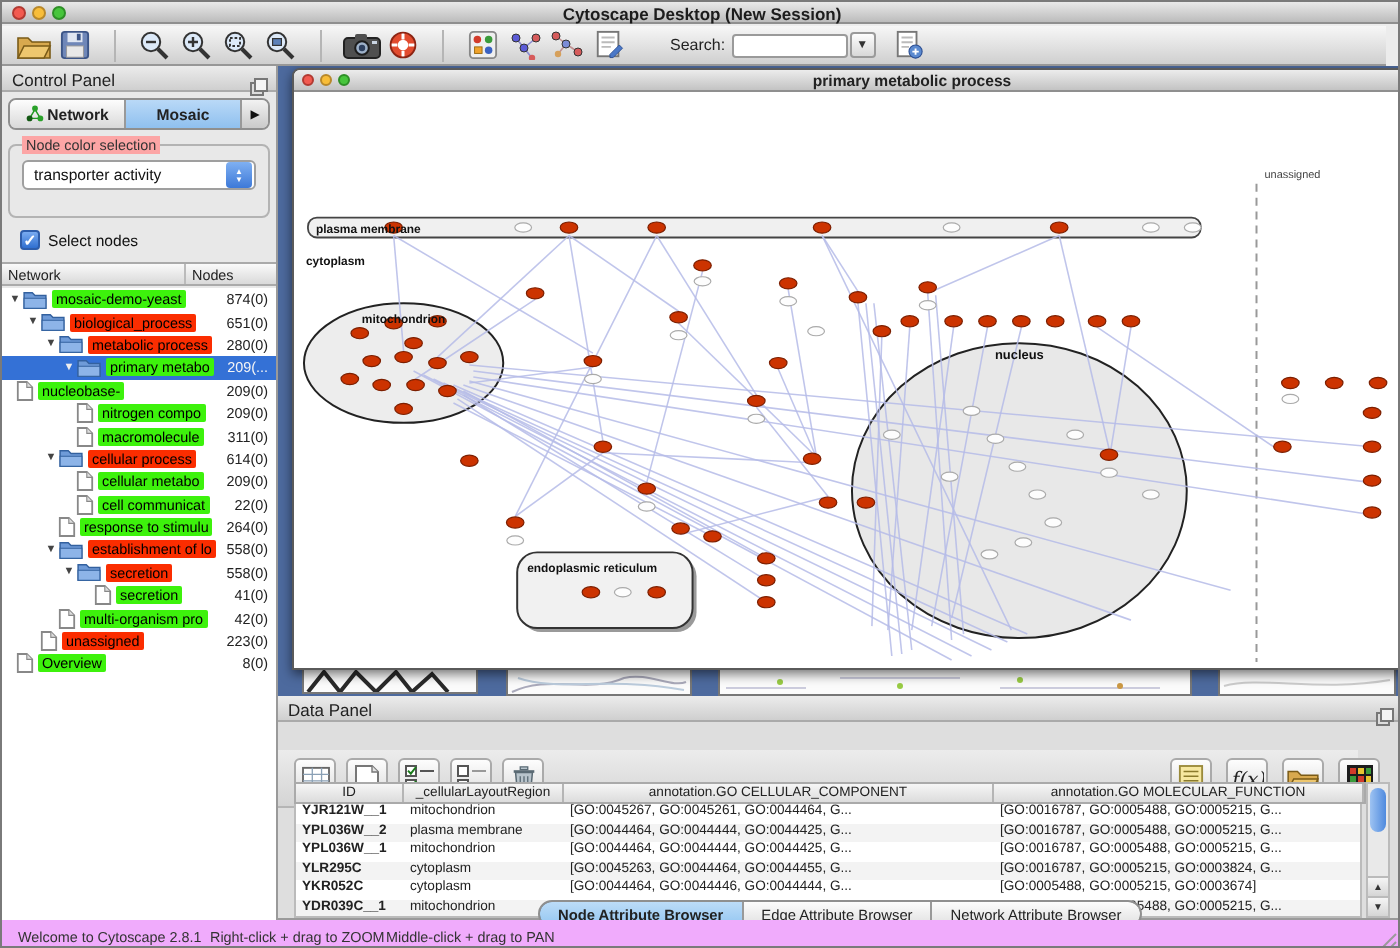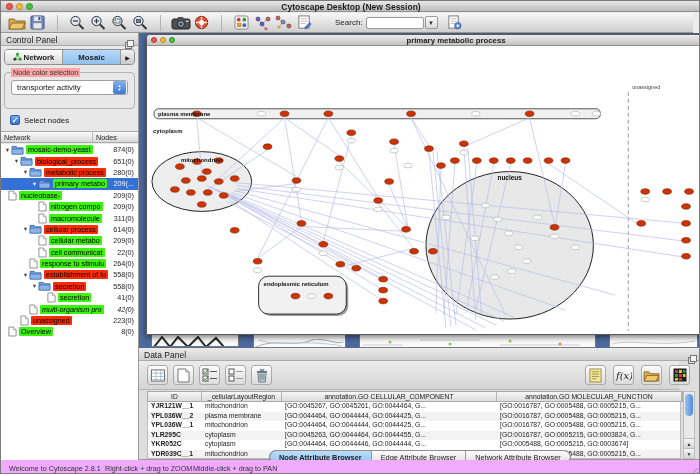--- a/index.html
+++ b/index.html
@@ -94,21 +94,21 @@
   #nw-titlebar{position:relative;height:11px;border-radius:3px 3px 0 0;
     background:linear-gradient(#ececec,#c3c3c3);border-bottom:1px solid #8f8f8f;}
   #nw-title{position:absolute;left:0;right:0;top:1px;text-align:center;font-size:7.8px;
     font-weight:bold;color:#222;}
   #nw-canvas{position:relative;width:550px;height:288px;background:#fff;overflow:hidden;}
   #nw-canvas svg{display:block;}
 
   
   #data-panel{left:138px;top:347px;width:562px;height:112px;background:#dedede;
     border-bottom:1px solid #9a9a9a;}
-  #dp-toolbar{position:absolute;left:0;top:13px;width:540px;height:29px;
+  #dp-toolbar{position:absolute;left:0;top:27px;width:540px;height:29px;
     background:linear-gradient(#ececec,#d4d4d4);border-bottom:1px solid #b5b5b5;}
   .dpicon{position:absolute;top:4px;width:21px;height:20px;border:1px solid #aaa;border-radius:3px;
     background:linear-gradient(#fdfdfd,#dcdcdc);display:flex;align-items:center;justify-content:center;}
   #dp-table-header{position:absolute;left:8px;top:43px;height:11px;display:flex;
     background:linear-gradient(#f6f6f6,#dcdcdc);border:1px solid #aaa;}
   .dth{font-size:6.8px;color:#222;text-align:center;border-right:1px solid #b5b5b5;
     overflow:hidden;white-space:nowrap;padding-top:1px;}
   #dp-table-body{position:absolute;left:8px;top:54px;width:534px;height:57px;background:#fff;
     border:1px solid #bbb;border-top:none;overflow:hidden;}
   .drow{display:flex;height:9.5px;}
@@ -465,21 +465,21 @@
           <span class="expander"></span>
           <span class="tree-icon">
             <svg width="9" height="11" viewBox="0 0 10 12">
               <path d="M1 1h5l3 3v7H1z" fill="#fff" stroke="#888"></path>
               <path d="M6 1v3h3" fill="#ddd" stroke="#888" stroke-width="0.6"></path>
             </svg>
           </span>
           <span class="chip green">secretion</span>
           <span class="tcount">41(0)</span>
         </div>
-        <div class="trow" style="padding-left: 21px; font-style: italic;">
+        <div class="trow" style="padding-left: 21px;">
           <span class="expander"></span>
           <span class="tree-icon">
             <svg width="9" height="11" viewBox="0 0 10 12">
               <path d="M1 1h5l3 3v7H1z" fill="#fff" stroke="#888"></path>
               <path d="M6 1v3h3" fill="#ddd" stroke="#888" stroke-width="0.6"></path>
             </svg>
           </span>
           <span class="chip green">multi-organism pro</span>
           <span class="tcount">42(0)</span>
         </div>

